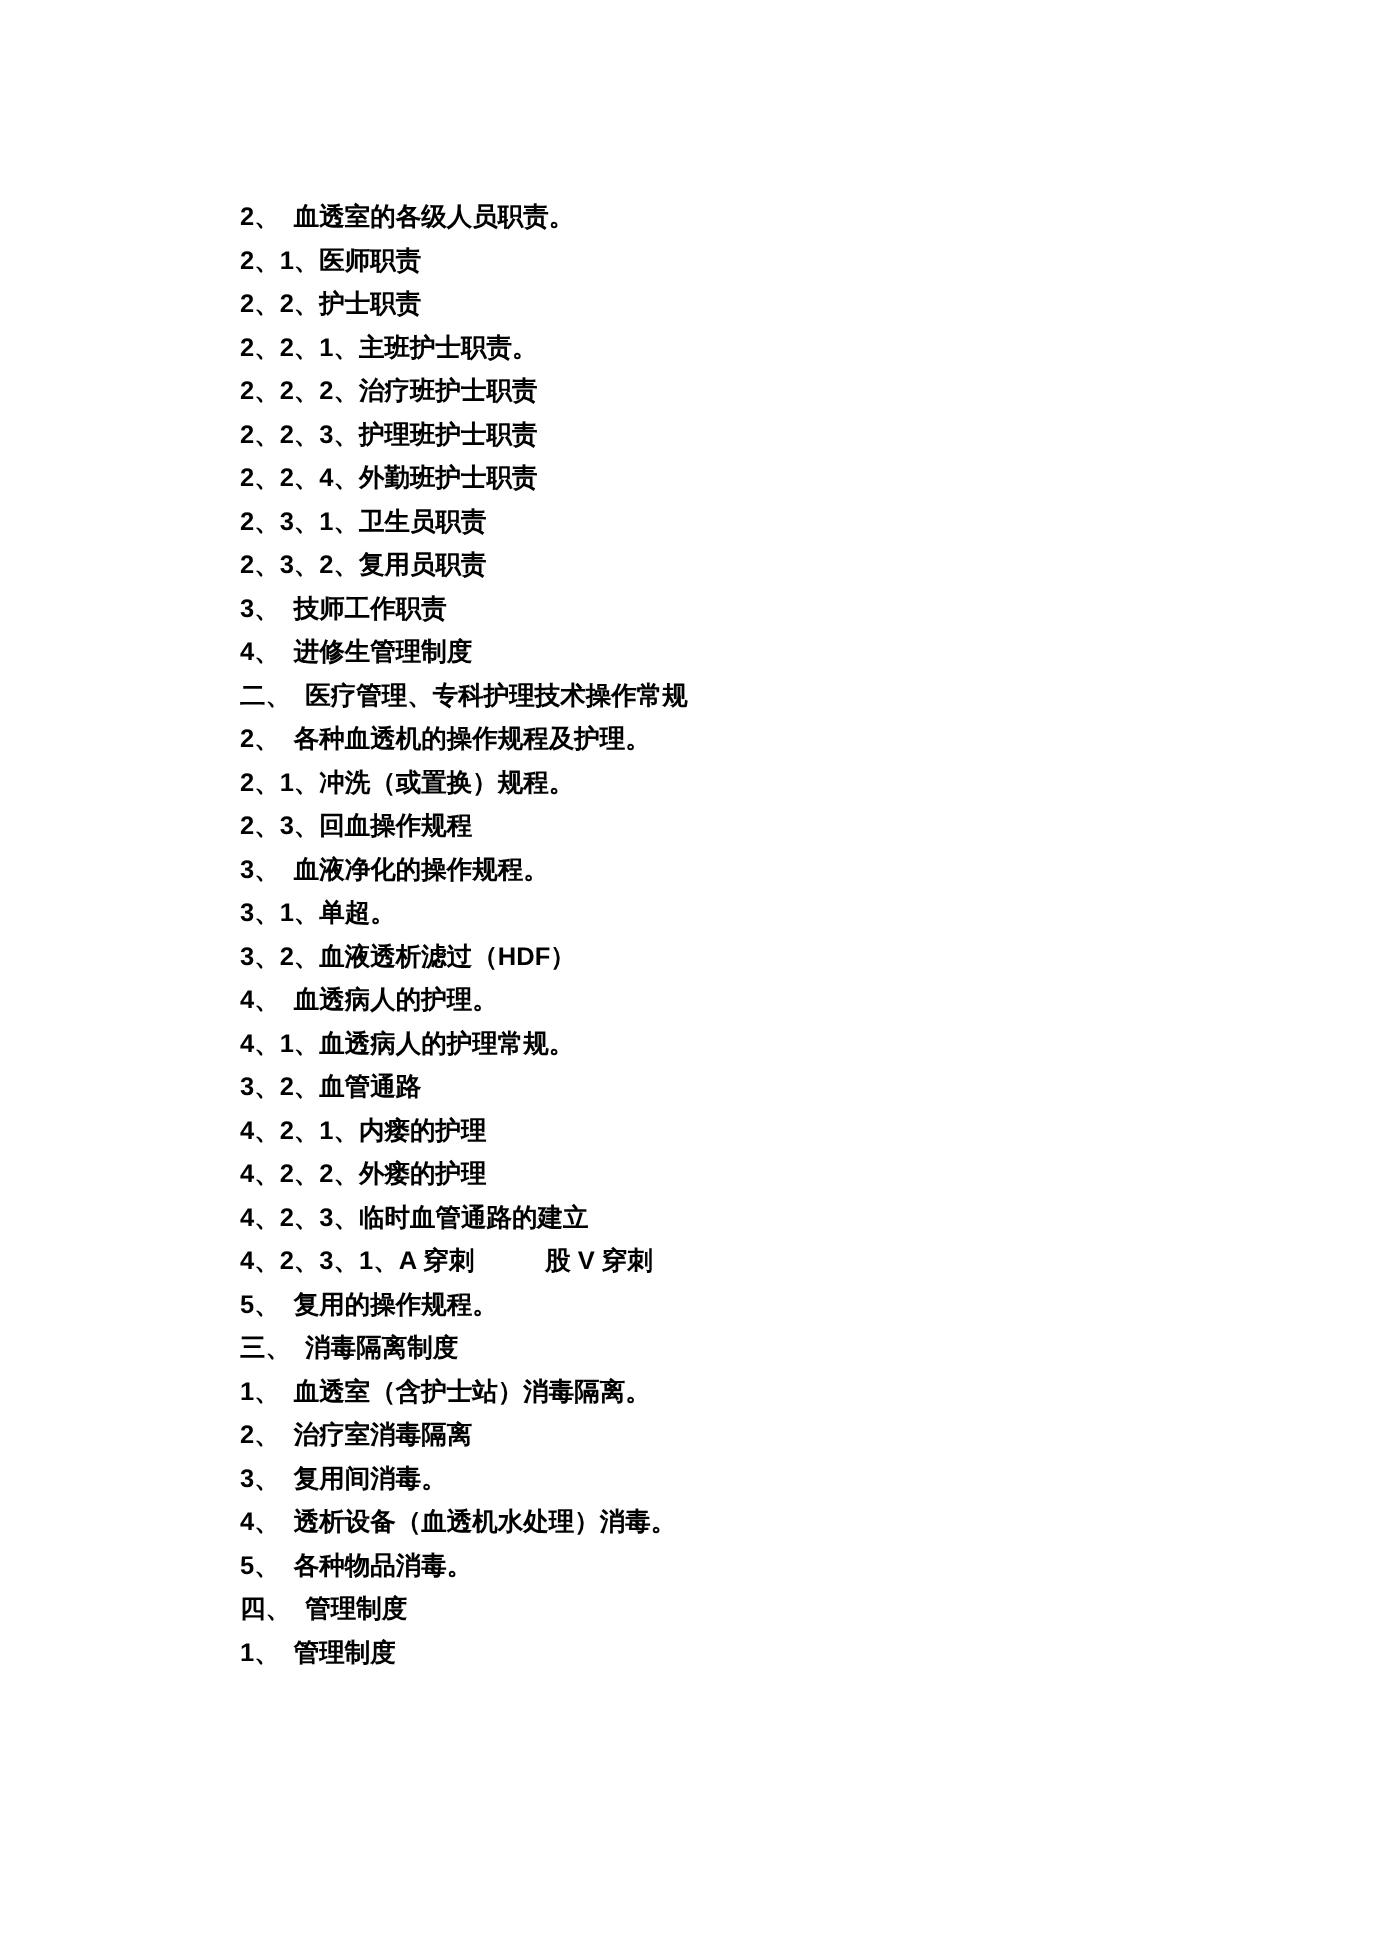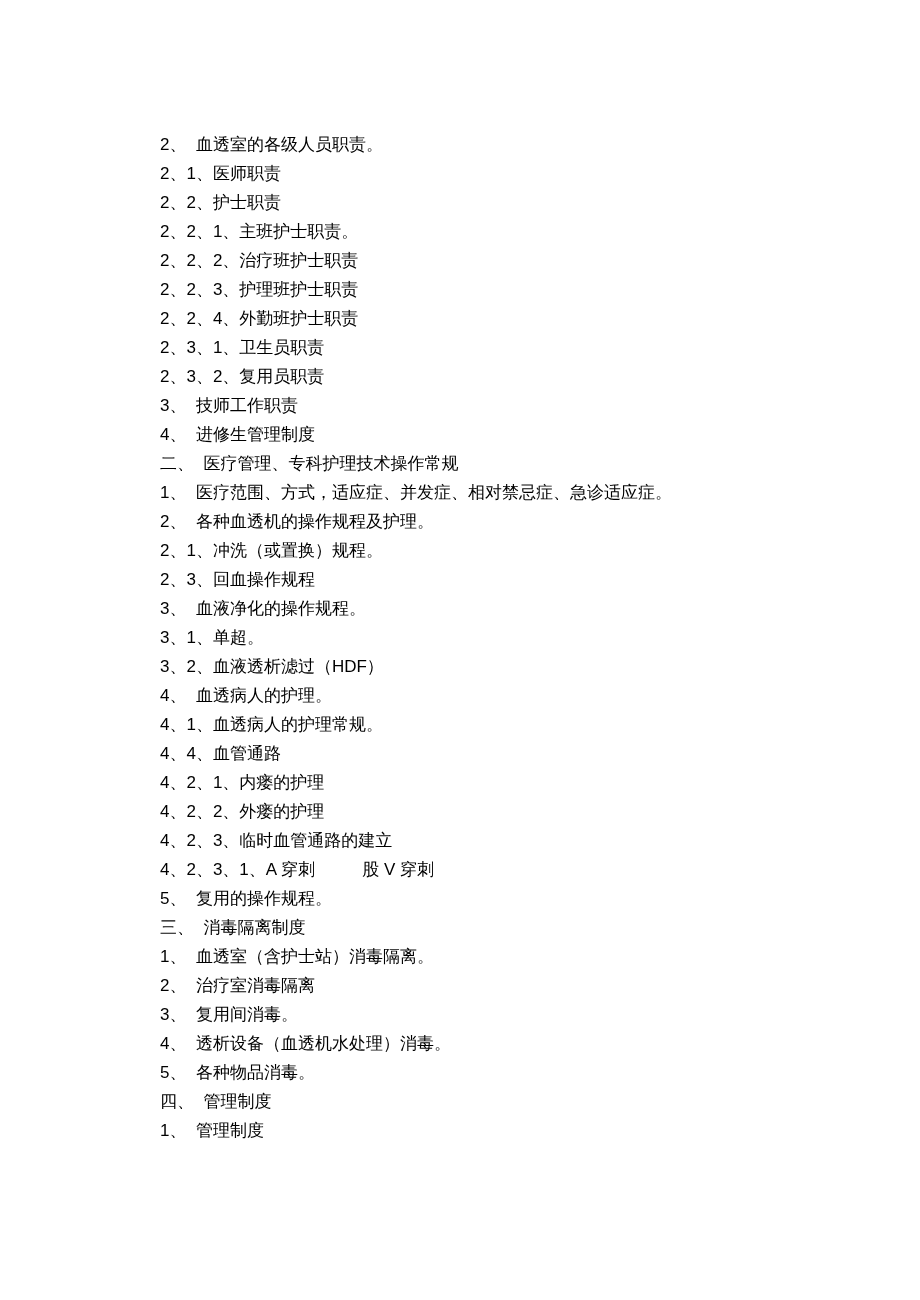--- a/index.html
+++ b/index.html
@@ -8,20 +8,21 @@
     background: #ffffff;
     font-family: "SimSun", "Microsoft YaHei", Arial, sans-serif;
     width: 920px;
     height: 1300px;
   }
   .page {
     padding: 130px 160px 0 160px;
     font-size: 17px;
     line-height: 29px;
     color: #000000;
+    font-weight: bold;
   }
   .line {
     white-space: pre;
   }
 </style>
 </head>
 <body>
 
 <div class="page">
   <div class="line">2、  血透室的各级人员职责。</div>
@@ -29,30 +30,29 @@
   <div class="line">2、2、护士职责</div>
   <div class="line">2、2、1、主班护士职责。</div>
   <div class="line">2、2、2、治疗班护士职责</div>
   <div class="line">2、2、3、护理班护士职责</div>
   <div class="line">2、2、4、外勤班护士职责</div>
   <div class="line">2、3、1、卫生员职责</div>
   <div class="line">2、3、2、复用员职责</div>
   <div class="line">3、  技师工作职责</div>
   <div class="line">4、  进修生管理制度</div>
   <div class="line">二、  医疗管理、专科护理技术操作常规</div>
-  <div class="line">1、  医疗范围、方式，适应症、并发症、相对禁忌症、急诊适应症。</div>
   <div class="line">2、  各种血透机的操作规程及护理。</div>
   <div class="line">2、1、冲洗（或置换）规程。</div>
   <div class="line">2、3、回血操作规程</div>
   <div class="line">3、  血液净化的操作规程。</div>
   <div class="line">3、1、单超。</div>
   <div class="line">3、2、血液透析滤过（HDF）</div>
   <div class="line">4、  血透病人的护理。</div>
   <div class="line">4、1、血透病人的护理常规。</div>
-  <div class="line">4、4、血管通路</div>
+  <div class="line">3、2、血管通路</div>
   <div class="line">4、2、1、内瘘的护理</div>
   <div class="line">4、2、2、外瘘的护理</div>
   <div class="line">4、2、3、临时血管通路的建立</div>
   <div class="line">4、2、3、1、A 穿刺          股 V 穿刺</div>
   <div class="line">5、  复用的操作规程。</div>
   <div class="line">三、  消毒隔离制度</div>
   <div class="line">1、  血透室（含护士站）消毒隔离。</div>
   <div class="line">2、  治疗室消毒隔离</div>
   <div class="line">3、  复用间消毒。</div>
   <div class="line">4、  透析设备（血透机水处理）消毒。</div>

